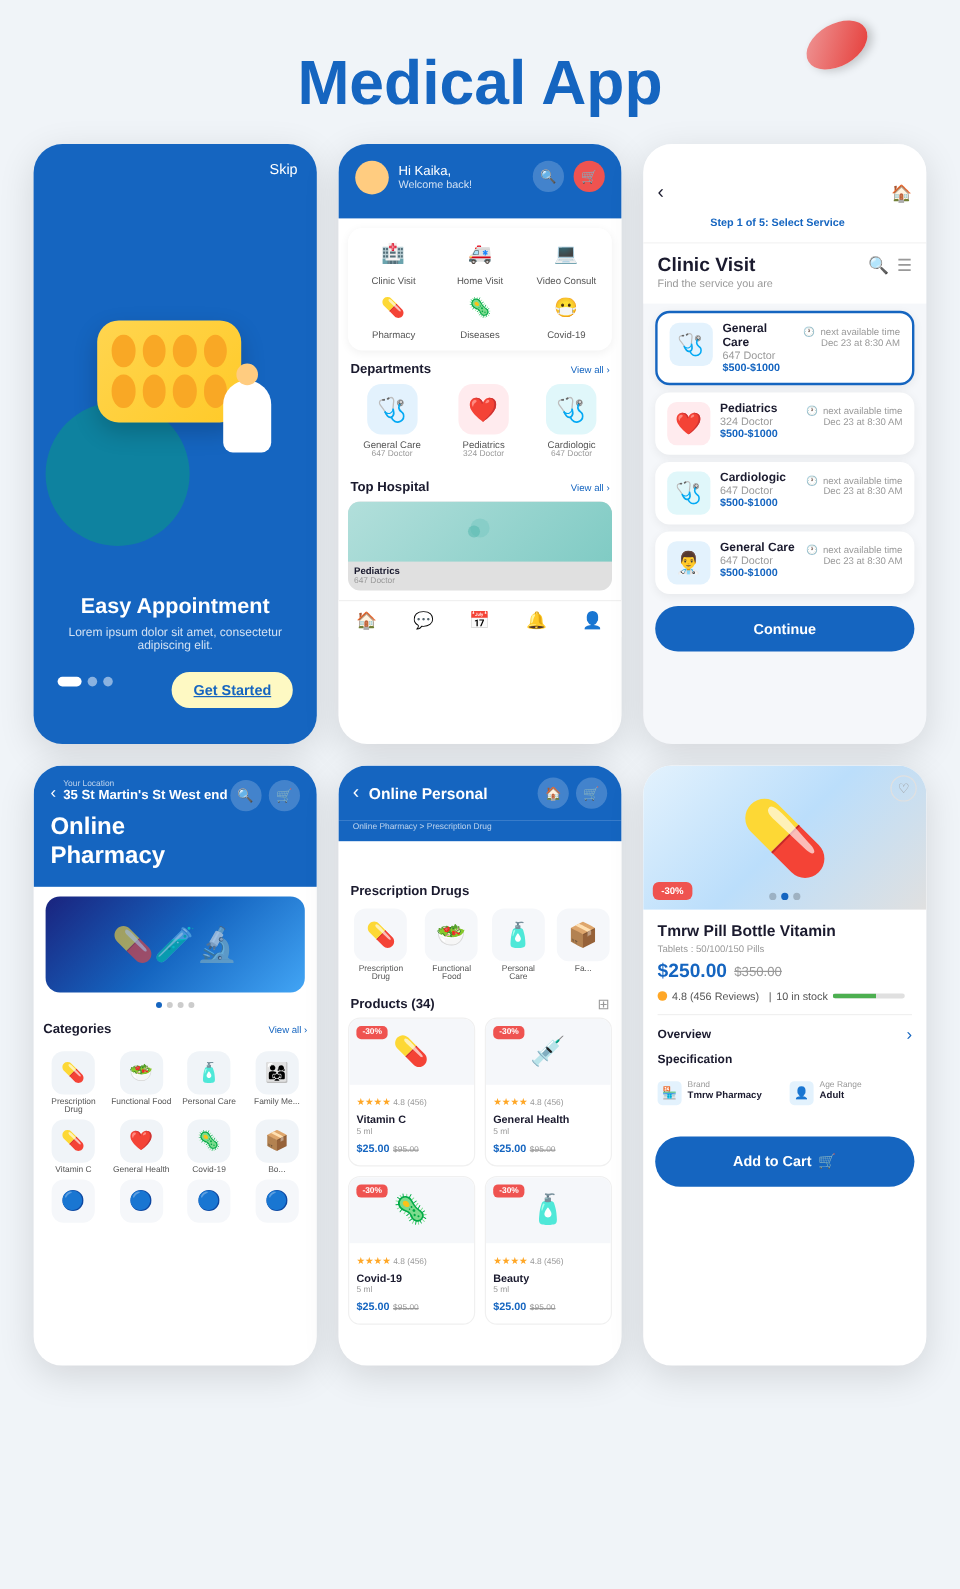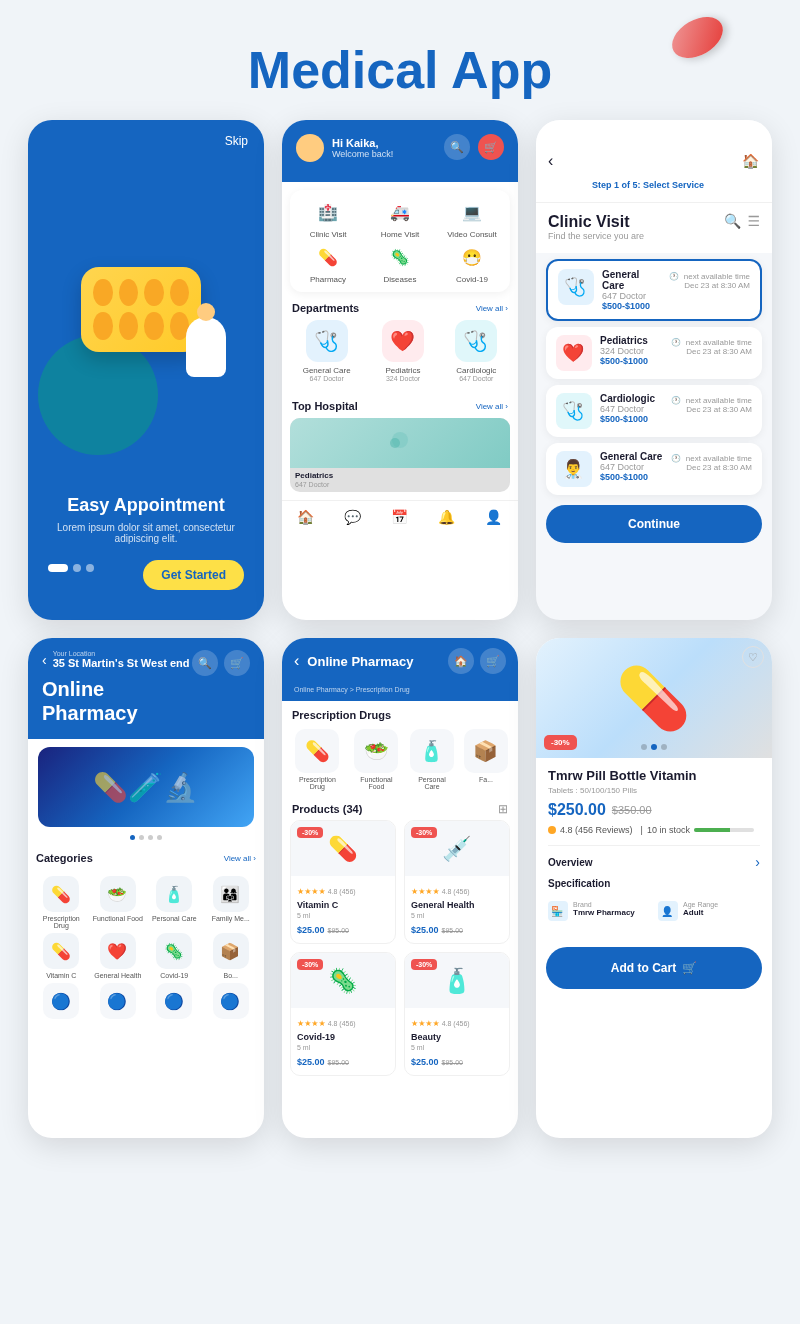--- a/index.html
+++ b/index.html
@@ -97,29 +97,30 @@
       width: 20px;
       border-radius: 4px;
     }
     .screen1-footer {
       display: flex;
       justify-content: space-between;
       align-items: center;
       padding: 0 0 10px;
     }
     .get-started-btn {
-      background: #fde047;
+      background: #fef9c3;
       color: #1565c0;
       border: none;
       border-radius: 20px;
       padding: 8px 18px;
       font-size: 12px;
       font-weight: 600;
       cursor: pointer;
       margin-left: auto;
+      text-decoration: underline;
     }
 
     
     .screen2 {
       background: white;
       min-height: 500px;
     }
     .screen2-header {
       background: #1565c0;
       padding: 14px 14px 20px;
@@ -134,21 +135,21 @@
     }
     .avatar-small {
       width: 28px;
       height: 28px;
       background: #ffcc80;
       border-radius: 50%;
     }
     .user-text .greeting {
       color: white;
       font-size: 11px;
-      font-weight: 700;
+      font-weight: 400;
     }
     .user-text .subtitle {
       color: rgba(255,255,255,0.8);
       font-size: 9px;
     }
     .header-icons {
       display: flex;
       gap: 8px;
       align-items: center;
     }
@@ -500,20 +501,21 @@
     }
 
     .presc-section {
       padding: 8px 10px 4px;
     }
     .presc-title {
       font-size: 11px;
       font-weight: 700;
       color: #1a1a2e;
       margin-bottom: 8px;
+      margin-top: 28px;
     }
     .presc-icons {
       display: flex;
       gap: 10px;
     }
     .presc-icon-item {
       text-align: center;
       font-size: 7px;
       color: #555;
     }
@@ -1162,21 +1164,21 @@
           </div>
         </div>
       </div>
     </div>
   </div>
 
   <div class="col-third">
     <div class="phone-screen screen5">
       <div class="screen5-topbar">
         <span style="color:white;font-size:16px;">‹</span>
-        <span class="screen5-title">Online Pharmacy</span>
+        <span class="screen5-title">Online Personal</span>
         <div style="display:flex;gap:6px;">
           <div class="icon-circle">🏠</div>
           <div class="icon-circle">🛒</div>
         </div>
       </div>
       <div class="breadcrumb-text">Online Pharmacy &gt; Prescription Drug</div>
 
       <div class="presc-section">
         <div class="presc-title">Prescription Drugs</div>
         <div class="presc-icons">

